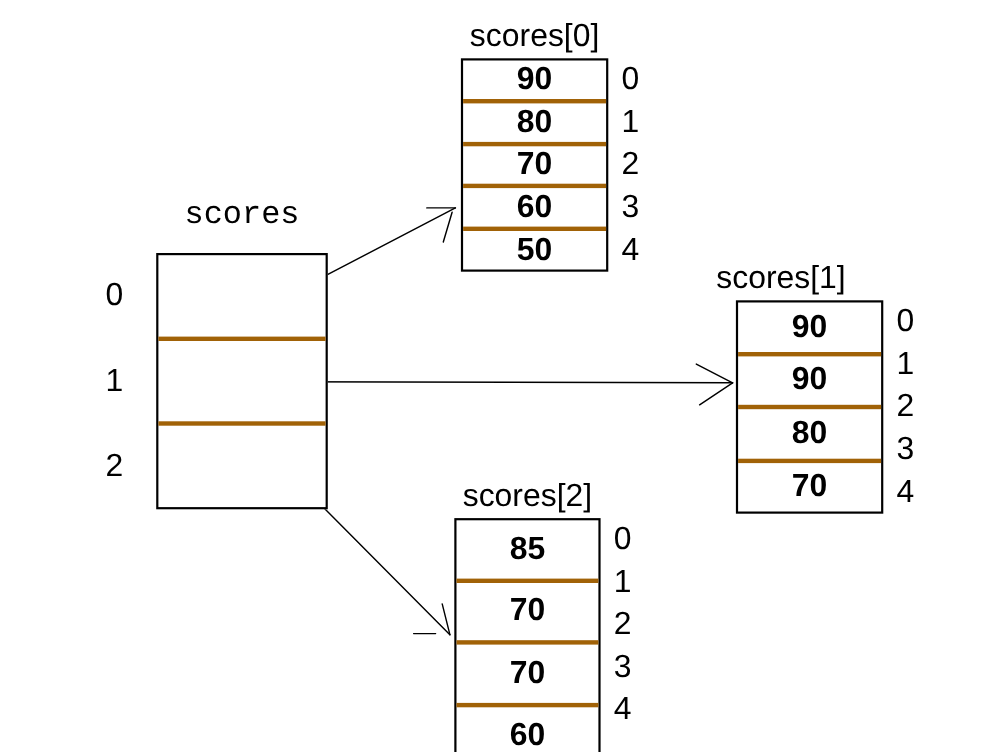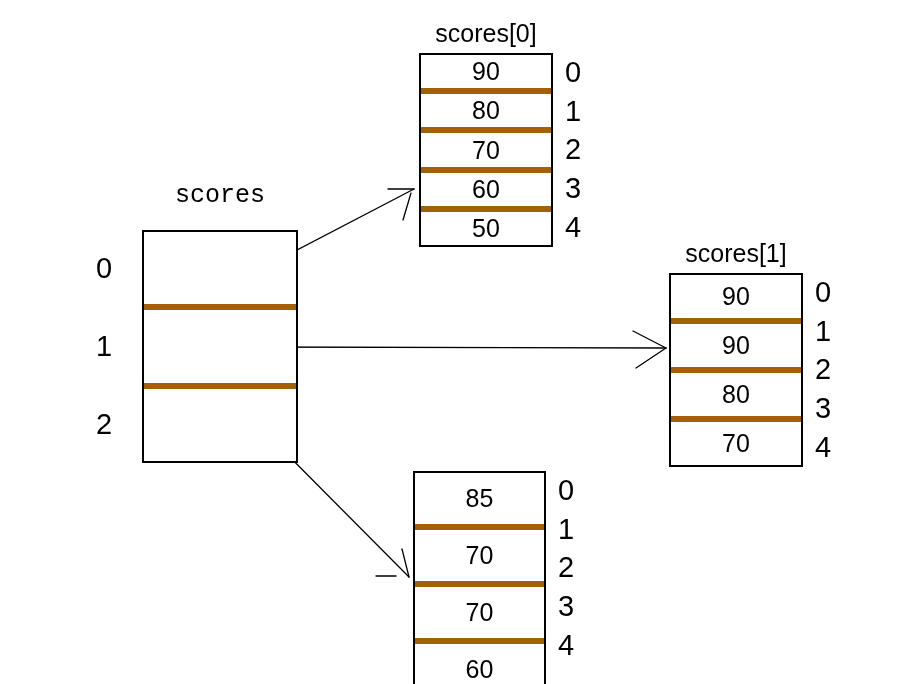--- a/index.html
+++ b/index.html
@@ -20,41 +20,42 @@
     position: absolute;
     left: 0;
     top: 0;
     width: 915px;
     height: 684px;
     pointer-events: none;
   }
   .lbl {
     position: absolute;
     text-align: center;
-    font-size: 25px;
+    font-size: 29px;
     line-height: 32px;
     white-space: nowrap;
   }
   .tbl {
     position: absolute;
     box-sizing: border-box;
     border: 2px solid #000000;
     display: flex;
     flex-direction: column;
     background: #ffffff;
   }
   .tbl .cell {
     flex: 1;
     display: flex;
     align-items: center;
     justify-content: center;
-    font-size: 25px;
+    font-size: 29px;
+    font-weight: bold;
   }
   .tbl .cell + .cell {
-    border-top: 6px solid #a16207;
+    border-top: 4px solid #a16207;
   }
   .idxcol {
     position: absolute;
     display: flex;
     flex-direction: column;
   }
   .idxcol .idx {
     flex: 1;
     display: flex;
     align-items: center;
@@ -63,21 +64,21 @@
   }
   
   #root-label   { left: 142px; top: 180px; width: 156px; font-family: Liberation Mono, monospace; }
   #root-box     { left: 142px; top: 230px; width: 156px; height: 233px; }
   #root-idx     { left:  84px; top: 230px; width:  40px; height: 233px; }
 
   #t0-label     { left: 419px; top:  17px; width: 134px; }
   #t0-table     { left: 419px; top:  53px; width: 134px; height: 194px; }
   #t0-idx       { left: 553px; top:  53px; width:  40px; height: 194px; }
 
-  #t1-label     { left: 669px; top: 237px; width: 134px; }
+  #t1-label     { left: 643px; top: 237px; width: 134px; }
   #t1-table     { left: 669px; top: 273px; width: 134px; height: 194px; }
   #t1-idx       { left: 803px; top: 273px; width:  40px; height: 194px; }
 
   #t2-label     { left: 413px; top: 435px; width: 133px; }
   #t2-table     { left: 413px; top: 471px; width: 133px; height: 226px; }
   #t2-idx       { left: 546px; top: 471px; width:  40px; height: 194px; }
 </style>
 </head>
 <body>
 
@@ -143,20 +144,21 @@
   </div>
 
   <div id="t1-idx" class="idxcol">
     <div class="idx">0</div>
     <div class="idx">1</div>
     <div class="idx">2</div>
     <div class="idx">3</div>
     <div class="idx">4</div>
   </div>
 
+  <div id="t2-label" class="lbl">scores[2]</div>
 
   <div id="t2-table" class="tbl">
     <div class="cell">85</div>
     <div class="cell">70</div>
     <div class="cell">70</div>
     <div class="cell">60</div>
   </div>
 
   <div id="t2-idx" class="idxcol">
     <div class="idx">0</div>

